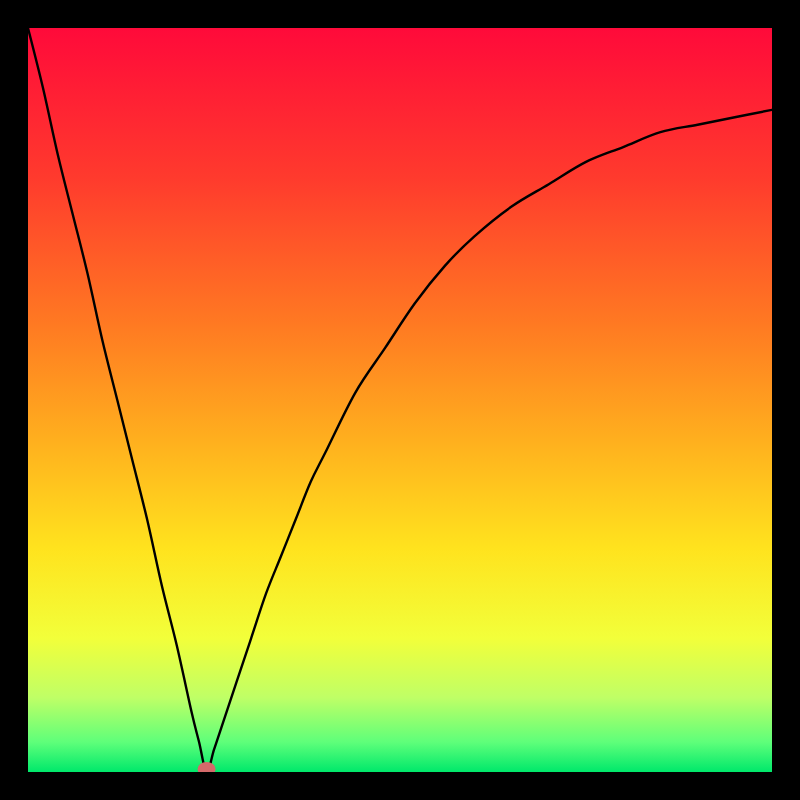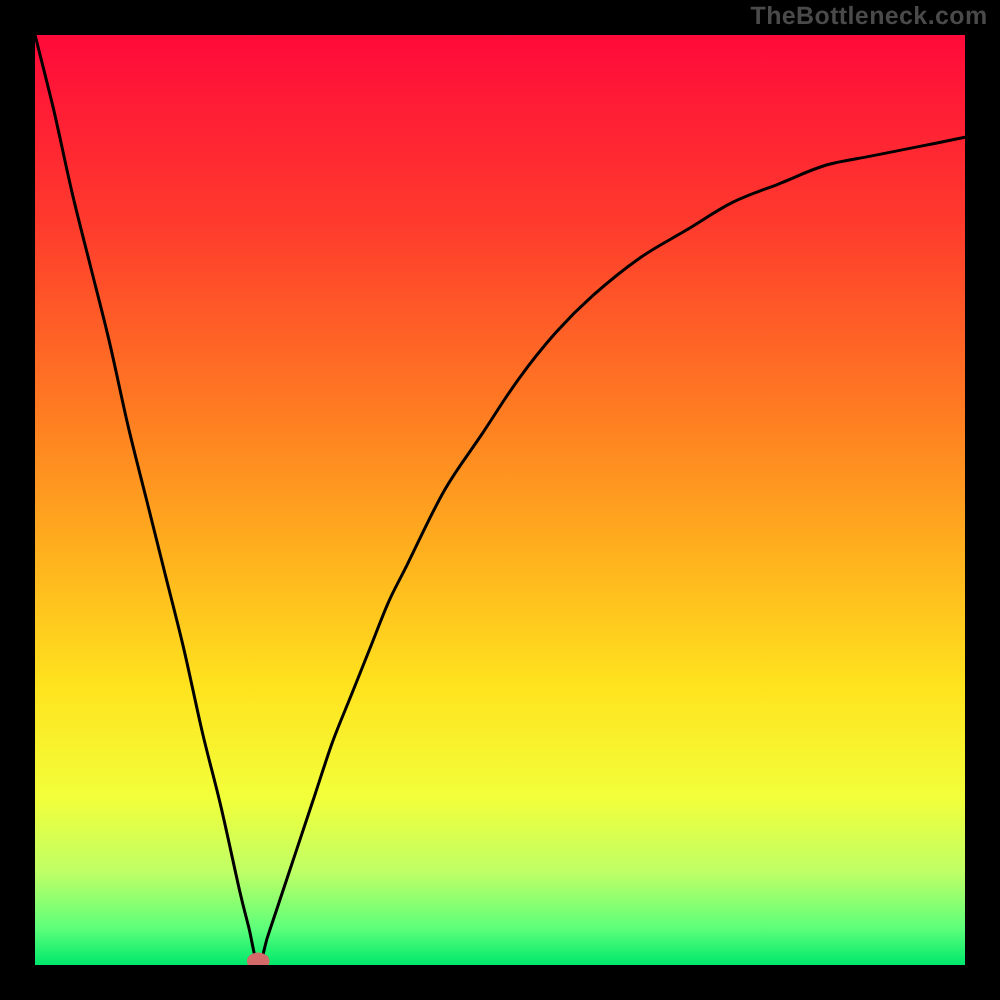--- a/index.html
+++ b/index.html
@@ -33,21 +33,20 @@
     font-weight: 600;
     letter-spacing: 0.3px;
     user-select: none;
   }
   svg { display: block; }
 </style>
 </head>
 <body>
 
 <div class="frame">
-  <div class="watermark">TheBottleneck.com</div>
   <div class="plot-area">
     <svg id="chart-svg" width="744" height="744" viewBox="0 0 744 744" preserveAspectRatio="none">
         <defs>
           <linearGradient id="bg-grad" x1="0" y1="0" x2="0" y2="1">
             <stop offset="0%" stop-color="#ff0a3a"></stop>
             <stop offset="20%" stop-color="#ff3a2d"></stop>
             <stop offset="40%" stop-color="#ff7a22"></stop>
             <stop offset="55.00000000000001%" stop-color="#ffae1e"></stop>
             <stop offset="70%" stop-color="#ffe31e"></stop>
             <stop offset="82%" stop-color="#f2ff3a"></stop>

